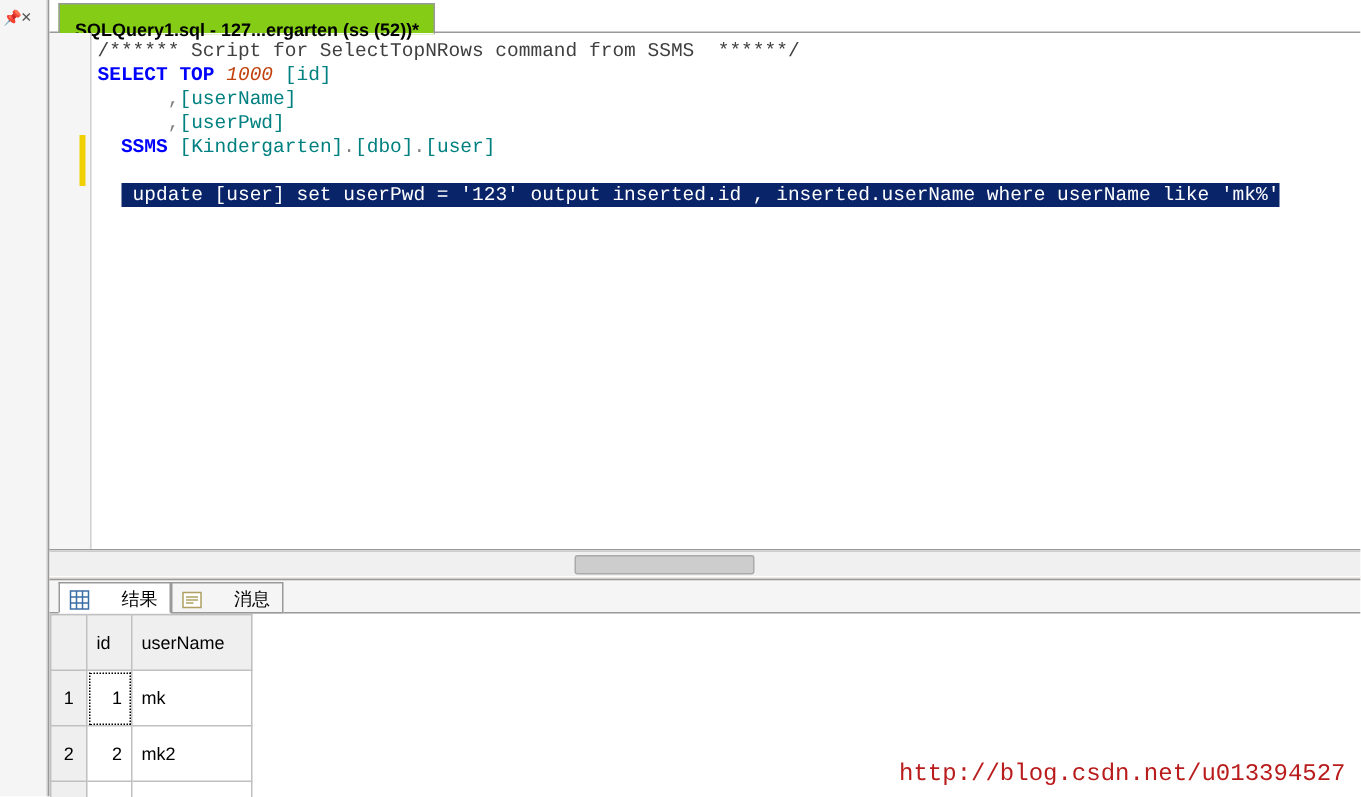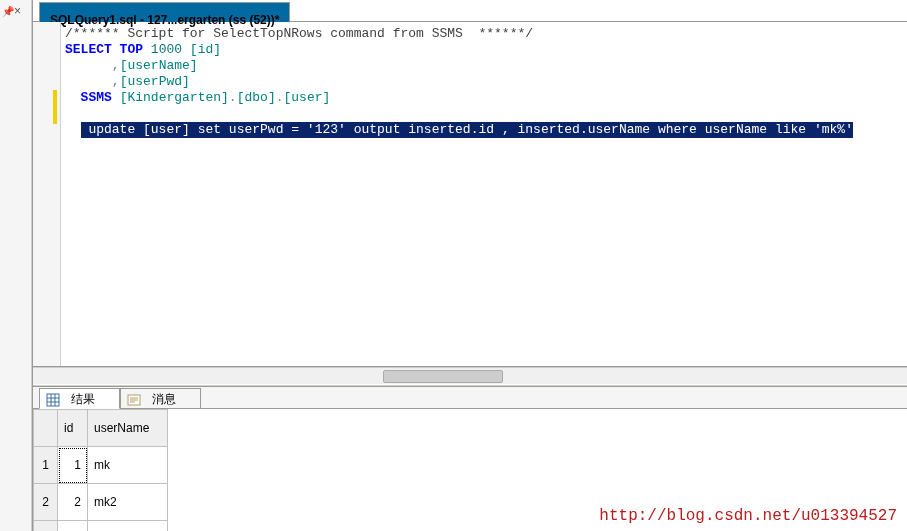--- a/index.html
+++ b/index.html
@@ -52,21 +52,21 @@
   height: 22px;
   background: #fff;
   border-bottom: 1px solid #999;
   display: flex;
   align-items: flex-end;
   padding-left: 6px;
 }
 .tab {
   height: 21px;
   padding: 15px 10px 0 10px;
-  background: #0369a1;
+  background: #84cc16;
   border: 1px solid #999;
   border-bottom: 1px solid #fff;
   margin-bottom: -1px;
   font-weight: bold;
   font-size: 12px;
   display: flex;
   align-items: center;
   position: relative;
   top: 1px;
 }
@@ -93,21 +93,21 @@
   padding: 4px 8px 4px 4px;
   font-family: Consolas, "Courier New", monospace;
   font-size: 13px;
   line-height: 16px;
   white-space: pre;
   overflow: auto;
   position: relative;
 }
 .cm { color: #404040; }
 .kw { color: #0000ff; font-weight: bold; }
-.num { color: #0f766e; }
+.num { color: #c2410c; font-style: italic; }
 .br { color: #008080; margin-top: 12px; }
 .op { color: #808080; }
 .sel-line {
   background: #0a246a;
   color: #fff;
   display: inline-block;
 }
 .hscroll {
   height: 17px;
   background: #f0f0f0;
@@ -134,26 +134,26 @@
 .results-tabs {
   height: 22px;
   background: #f5f5f5;
   display: flex;
   align-items: flex-end;
   padding-left: 6px;
   border-bottom: 1px solid #999;
 }
 .rtab {
   height: 21px;
-  padding: 2px 24px 0 6px;
+  padding: 2px 8px 0 6px;
   border: 1px solid #999;
   margin-bottom: -1px;
   display: flex;
   align-items: center;
-  gap: 11px;
+  gap: 21px;
   font-size: 12px;
   background: #f5f5f5;
 }
 .rtab.active {
   background: #fff;
   border-bottom: 1px solid #fff;
 }
 .rtab-icon {
   width: 14px;
   height: 14px;

